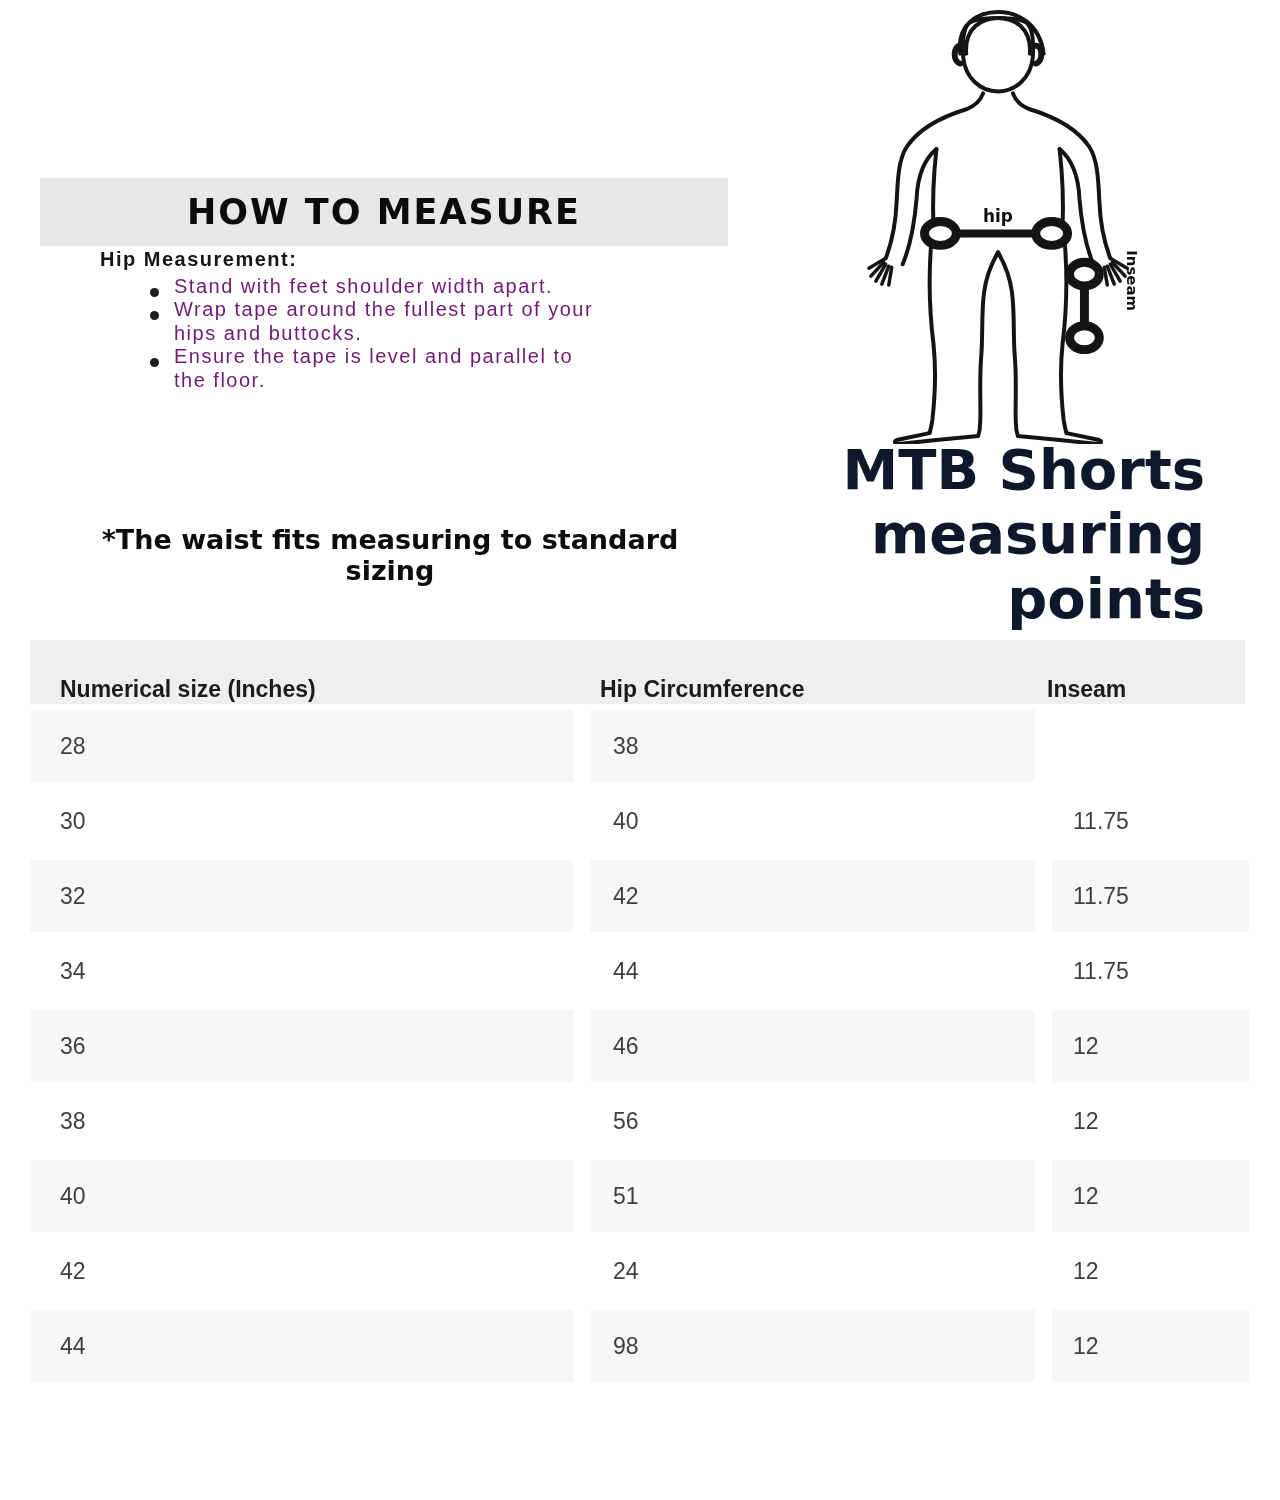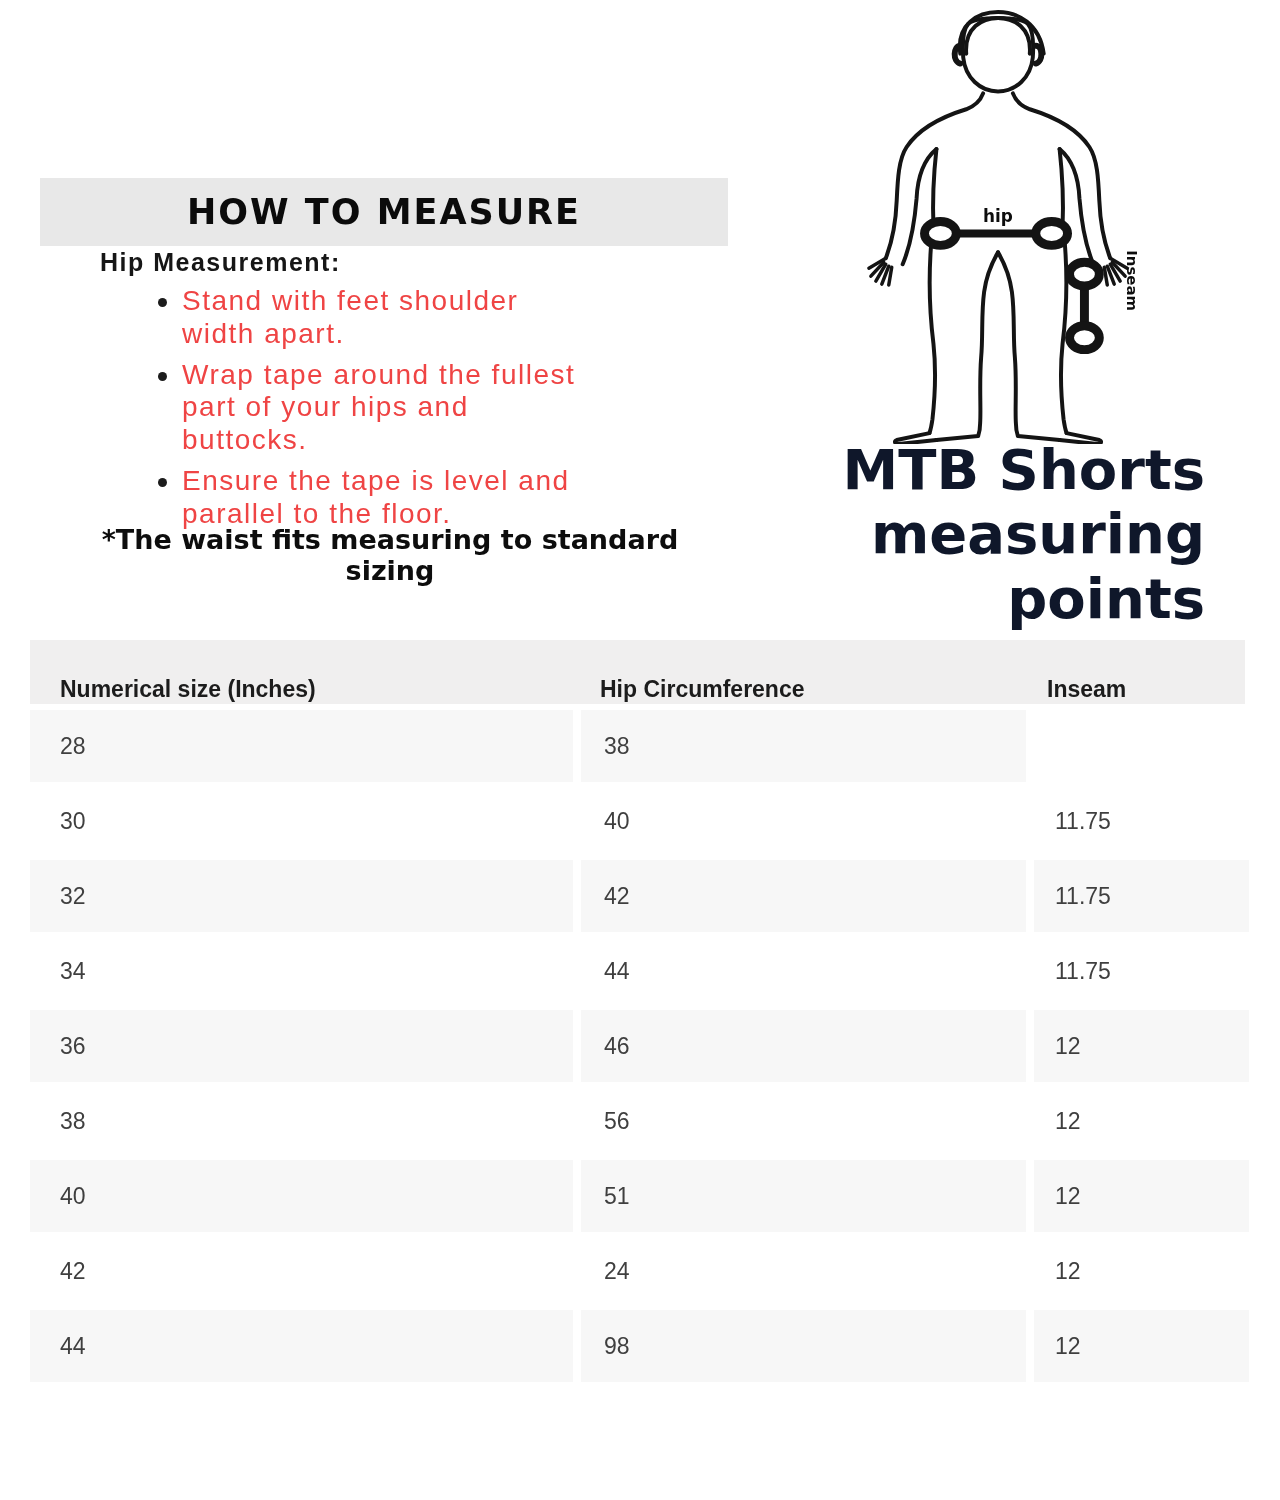--- a/index.html
+++ b/index.html
@@ -13,26 +13,26 @@
     background:var(--banner_bg,#e8e8e8);
     display:flex;align-items:center;justify-content:center;
   }
   .banner-title{
     font-family:"DejaVu Sans",sans-serif;font-weight:800;font-size:35px;
     letter-spacing:2px;color:#0b0b0b;white-space:nowrap;
   }
   
   .instructions{position:absolute;left:100px;top:248px;width:640px;}
   .instr-heading{
-    font-weight:700;font-size:25px;letter-spacing:1.5px;color:#161616;margin:0 0 4px 0;
+    font-weight:700;font-size:20px;letter-spacing:1.5px;color:#161616;margin:0 0 4px 0;
   }
   .bullet-list{margin:0;padding:0 0 0 74px;list-style:none;width:430px;}
   .bullet-item{
-    position:relative;font-size:28px;letter-spacing:1.5px;line-height:1.17;
-    color:#ef4444;margin:8px;
+    position:relative;font-size:20px;letter-spacing:1.5px;line-height:1.17;
+    color:#701a75;margin:0;
   }
   .bullet-item::before{
     content:"";position:absolute;left:-24px;top:13px;width:9px;height:9px;
     border-radius:50%;background:#1c1c1c;
   }
   .note{
     position:absolute;left:70px;top:524px;width:640px;text-align:center;
     font-family:"DejaVu Sans",sans-serif;font-weight:800;font-size:27px;
     line-height:1.15;color:#0d0d0d;
   }
@@ -48,21 +48,21 @@
   }
   
   .size-table{position:absolute;left:30px;top:640px;width:1215px;}
   .thead{
     display:grid;grid-template-columns:547px 449px 219px;height:64px;
     background:var(--table_header_bg,#f0efef);align-items:center;
   }
   .th{font-weight:700;font-size:23px;color:#1c1c1c;margin-top:34px;}
   .th.c0{padding-left:30px;}.th.c1{padding-left:23px;}.th.c2{padding-left:21px;}
   .tbody{margin-top:6px;display:flex;flex-direction:column;row-gap:3px;}
-  .tr{display:grid;grid-template-columns:543px 445px 219px;column-gap:8px;height:72px;text-align:center;}
+  .tr{display:grid;grid-template-columns:543px 445px 219px;column-gap:17px;height:72px;text-align:center;}
   .td{display:flex;align-items:center;font-size:23px;color:var(--cell_text,#3f3f3f);}
   .tr.stripe .td{background:var(--row_stripe_bg,#f7f7f7);}
   .tr.plain  .td{background:var(--row_plain_bg,#ffffff);}
   .td.c0{padding-left:30px;}.td.c1{padding-left:23px;}.td.c2{padding-left:21px;}
 </style>
 </head>
 <body>
 
 <div class="page">
 

